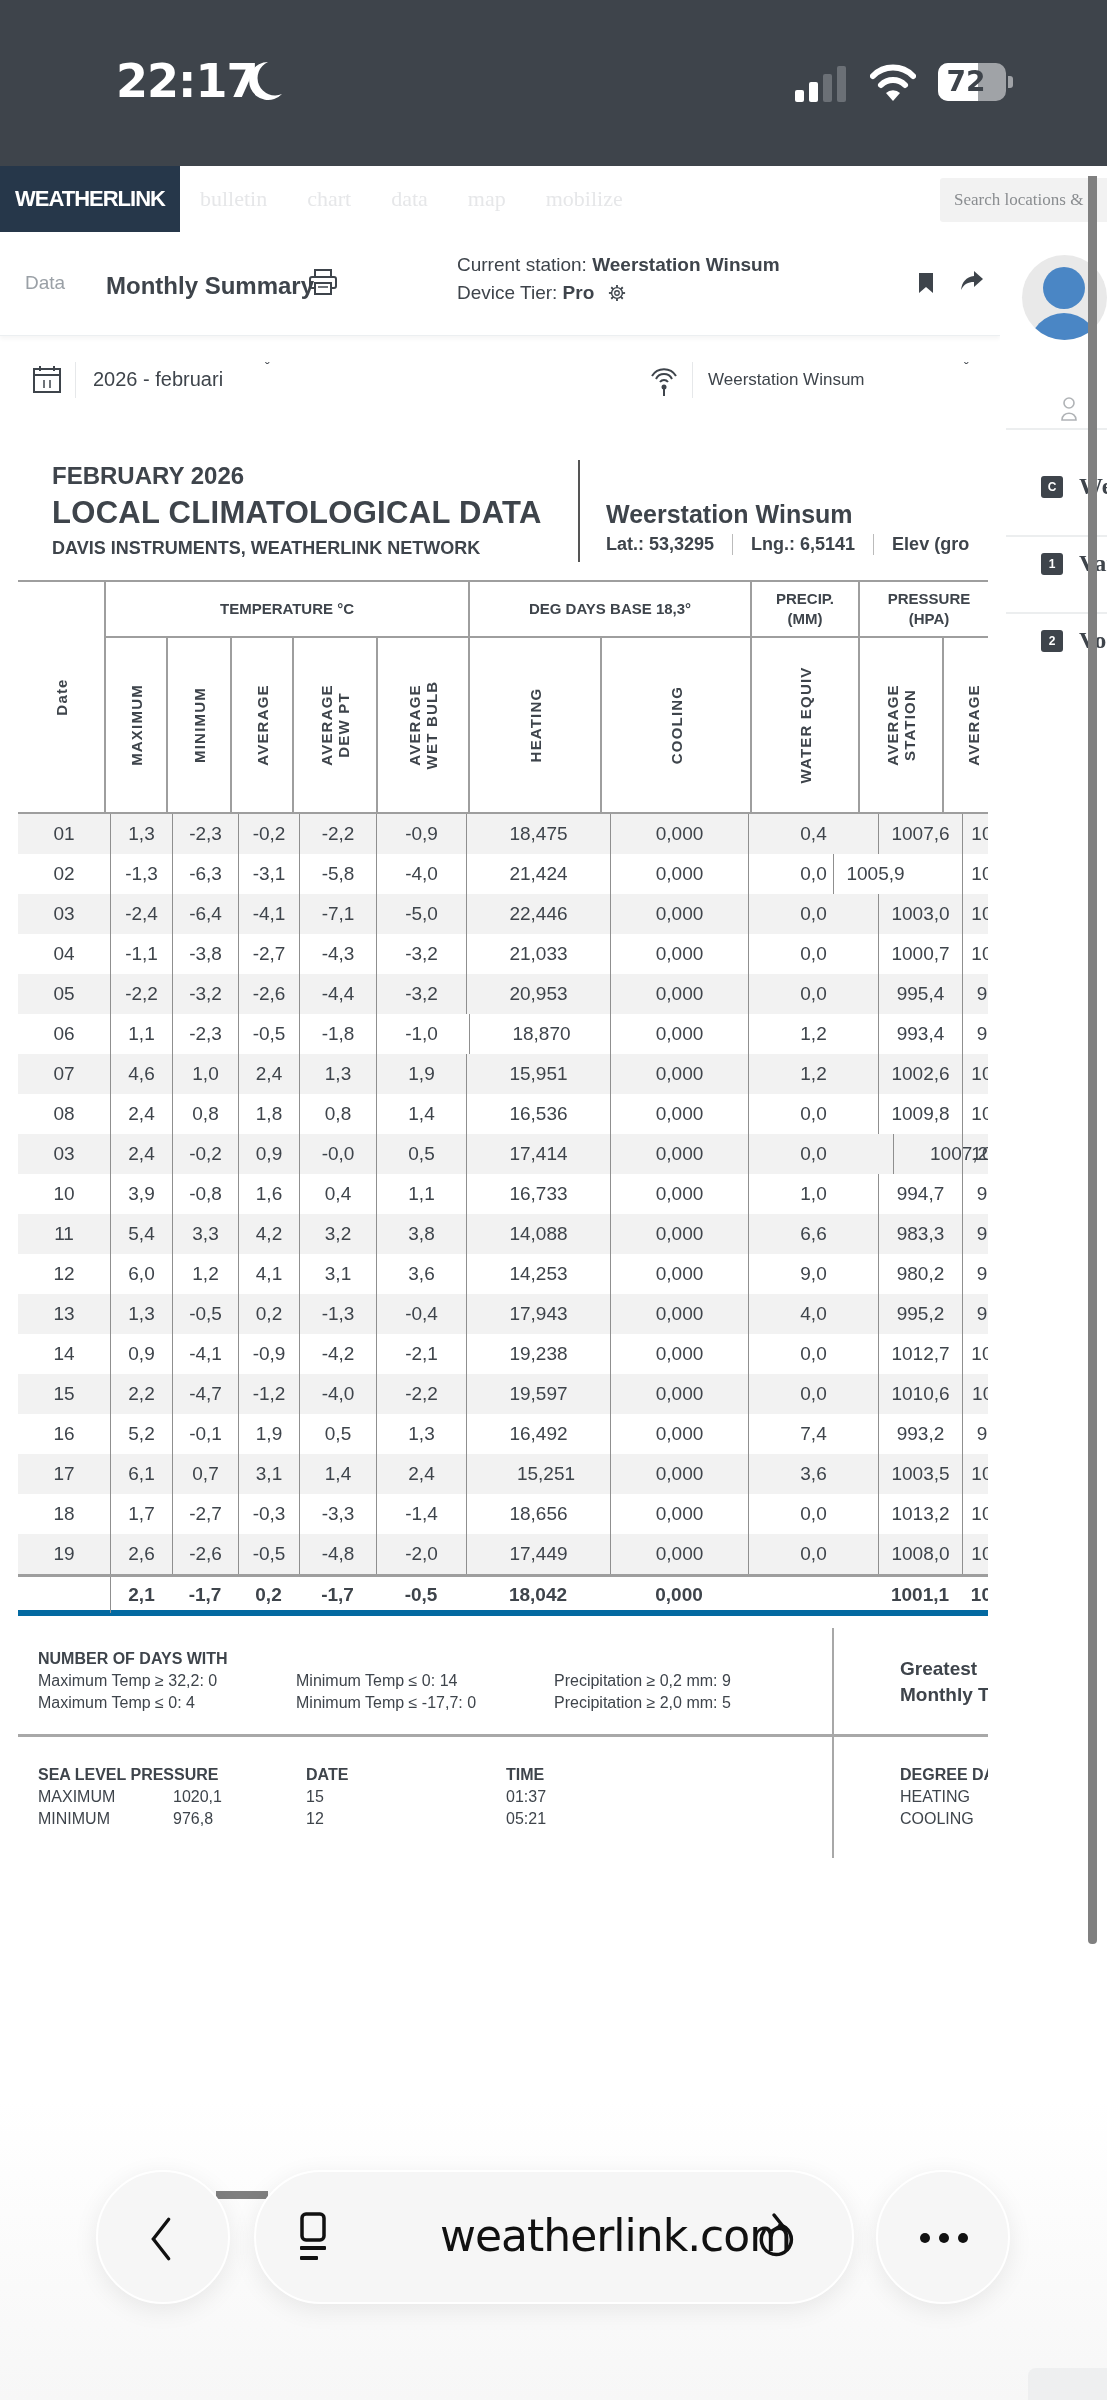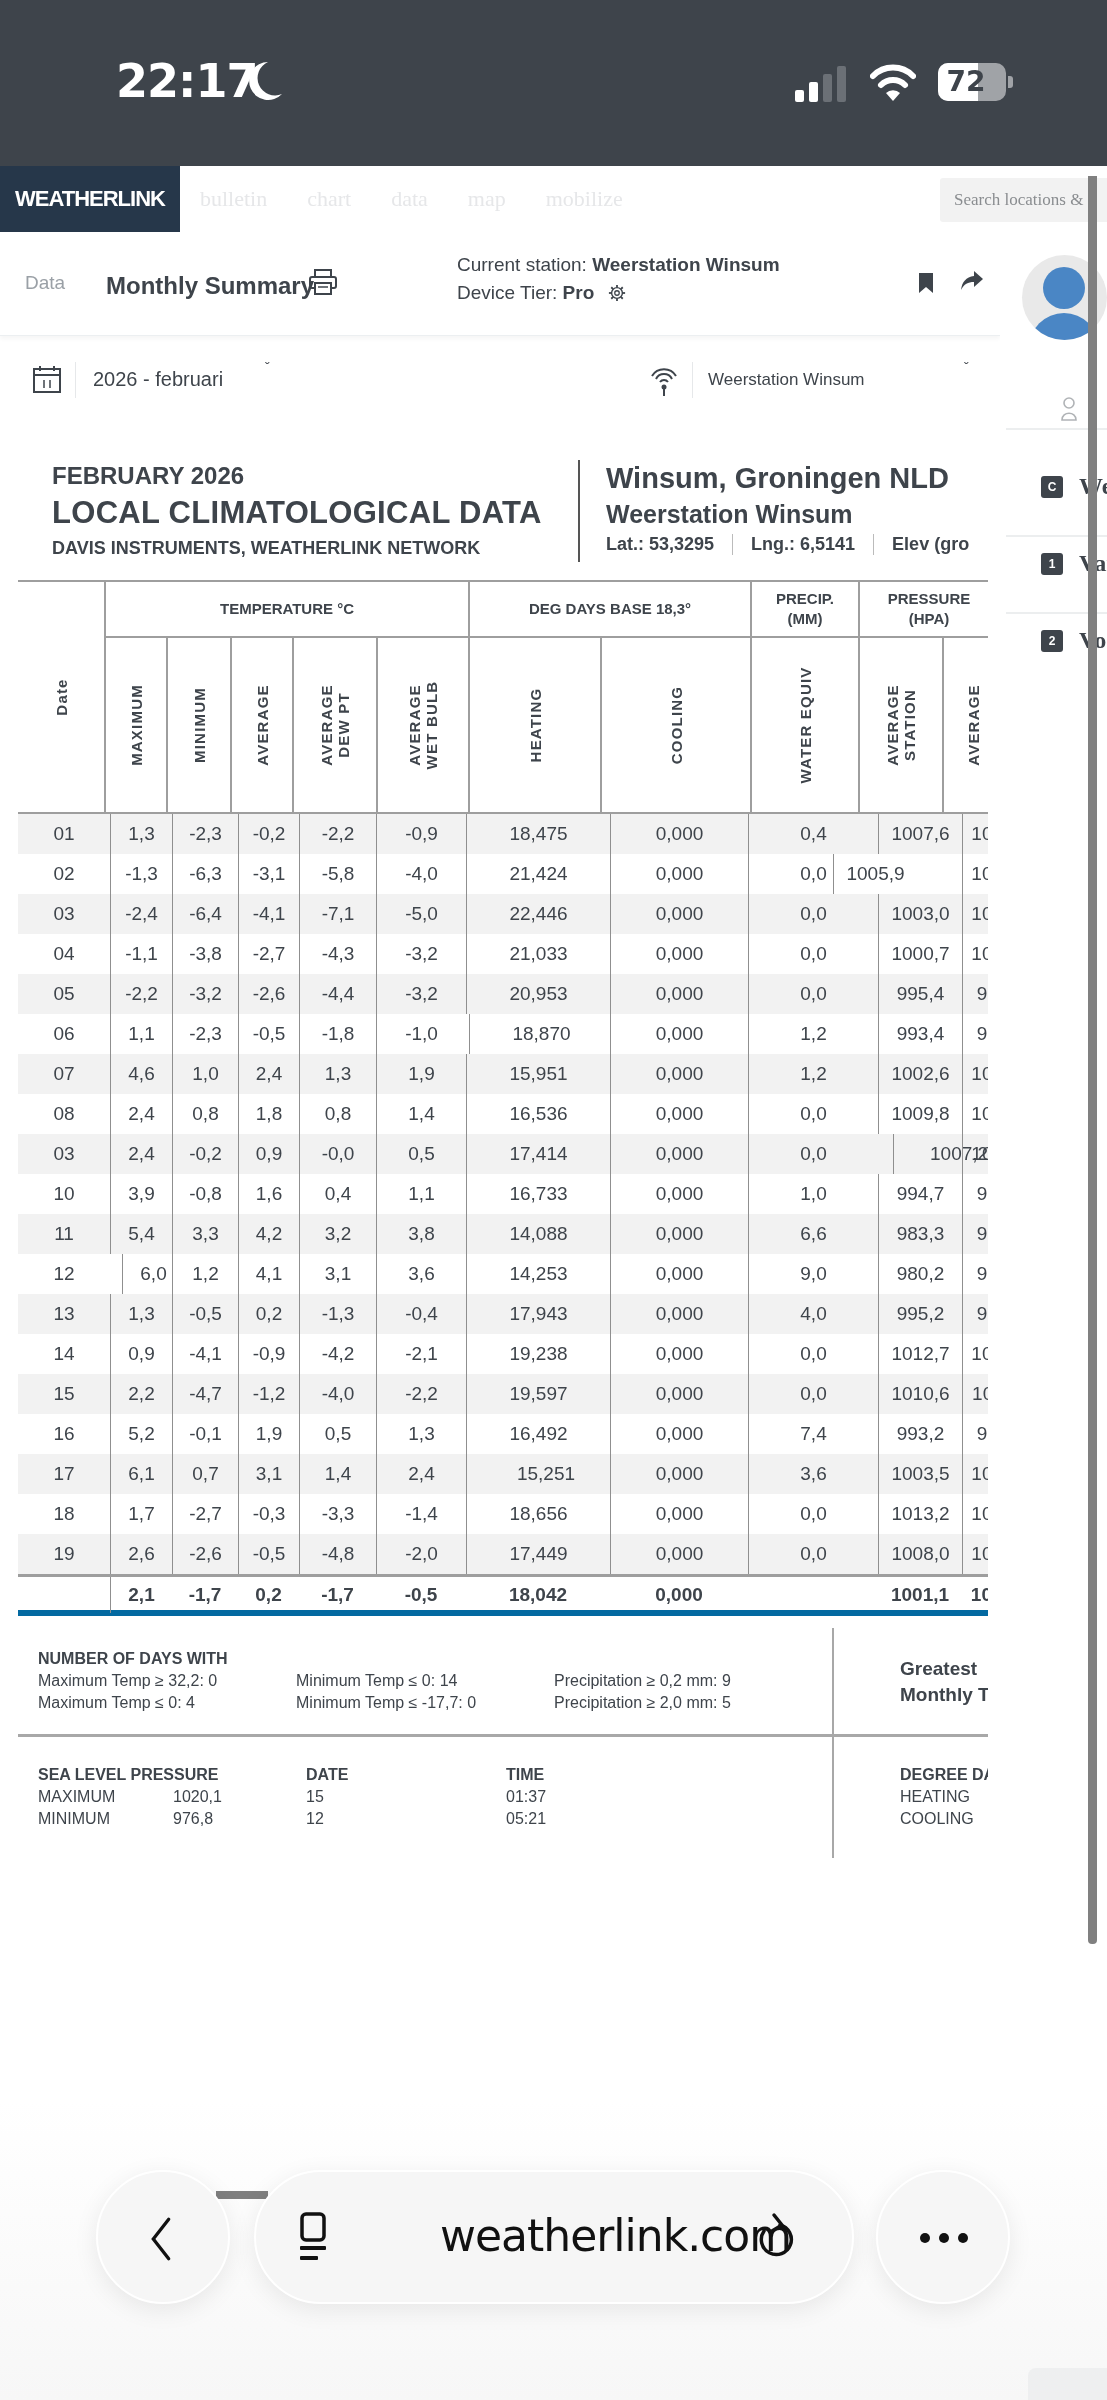--- a/index.html
+++ b/index.html
@@ -220,21 +220,20 @@
 <div class="rp-item" style="top:630px">
   <div class="rp-badge">2</div>
   <div class="rp-label">Voo</div>
 </div>
 
 <div class="report">
   <div class="rpt-month">FEBRUARY 2026</div>
   <div class="rpt-title">LOCAL CLIMATOLOGICAL DATA</div>
   <div class="rpt-sub">DAVIS INSTRUMENTS, WEATHERLINK NETWORK</div>
   <div class="rpt-vdiv"></div>
-  <div class="rpt-loc">Winsum, Groningen NLD</div>
   <div class="rpt-stn">Weerstation Winsum</div>
   <div class="rpt-coords">
     <span>Lat.: 53,3295</span>
     <span>Lng.: 6,5141</span>
     <span>Elev (gro</span>
   </div>
 
   <div class="thead-wrap">
     <div class="th-date">
       <div class="th-date-v">Date</div>
@@ -420,21 +419,21 @@
         <div class="cell bl" style="left: 281px; width: 77px;">3,2</div>
         <div class="cell bl" style="left: 358px; width: 90px;">3,8</div>
         <div class="cell bl" style="left: 448px; width: 144px;">14,088</div>
         <div class="cell bl" style="left: 592px; width: 138px;">0,000</div>
         <div class="cell bl" style="left: 730px; width: 130px;">6,6</div>
         <div class="cell bl" style="left: 860px; width: 84px;">983,3</div>
         <div class="cell bl" style="left: 944px; width: 60px;">983</div>
       </div>
       <div class="row even">
         <div class="cell" style="left: 0px; width: 92px;">12</div>
-        <div class="cell bl" style="left: 104px; width: 62px;">6,0</div>
+        <div class="cell bl" style="left: 92px; width: 62px;">6,0</div>
         <div class="cell bl" style="left: 154px; width: 66px;">1,2</div>
         <div class="cell bl" style="left: 220px; width: 61px;">4,1</div>
         <div class="cell bl" style="left: 281px; width: 77px;">3,1</div>
         <div class="cell bl" style="left: 358px; width: 90px;">3,6</div>
         <div class="cell bl" style="left: 448px; width: 144px;">14,253</div>
         <div class="cell bl" style="left: 592px; width: 138px;">0,000</div>
         <div class="cell bl" style="left: 730px; width: 130px;">9,0</div>
         <div class="cell bl" style="left: 860px; width: 84px;">980,2</div>
         <div class="cell bl" style="left: 944px; width: 60px;">980</div>
       </div>

